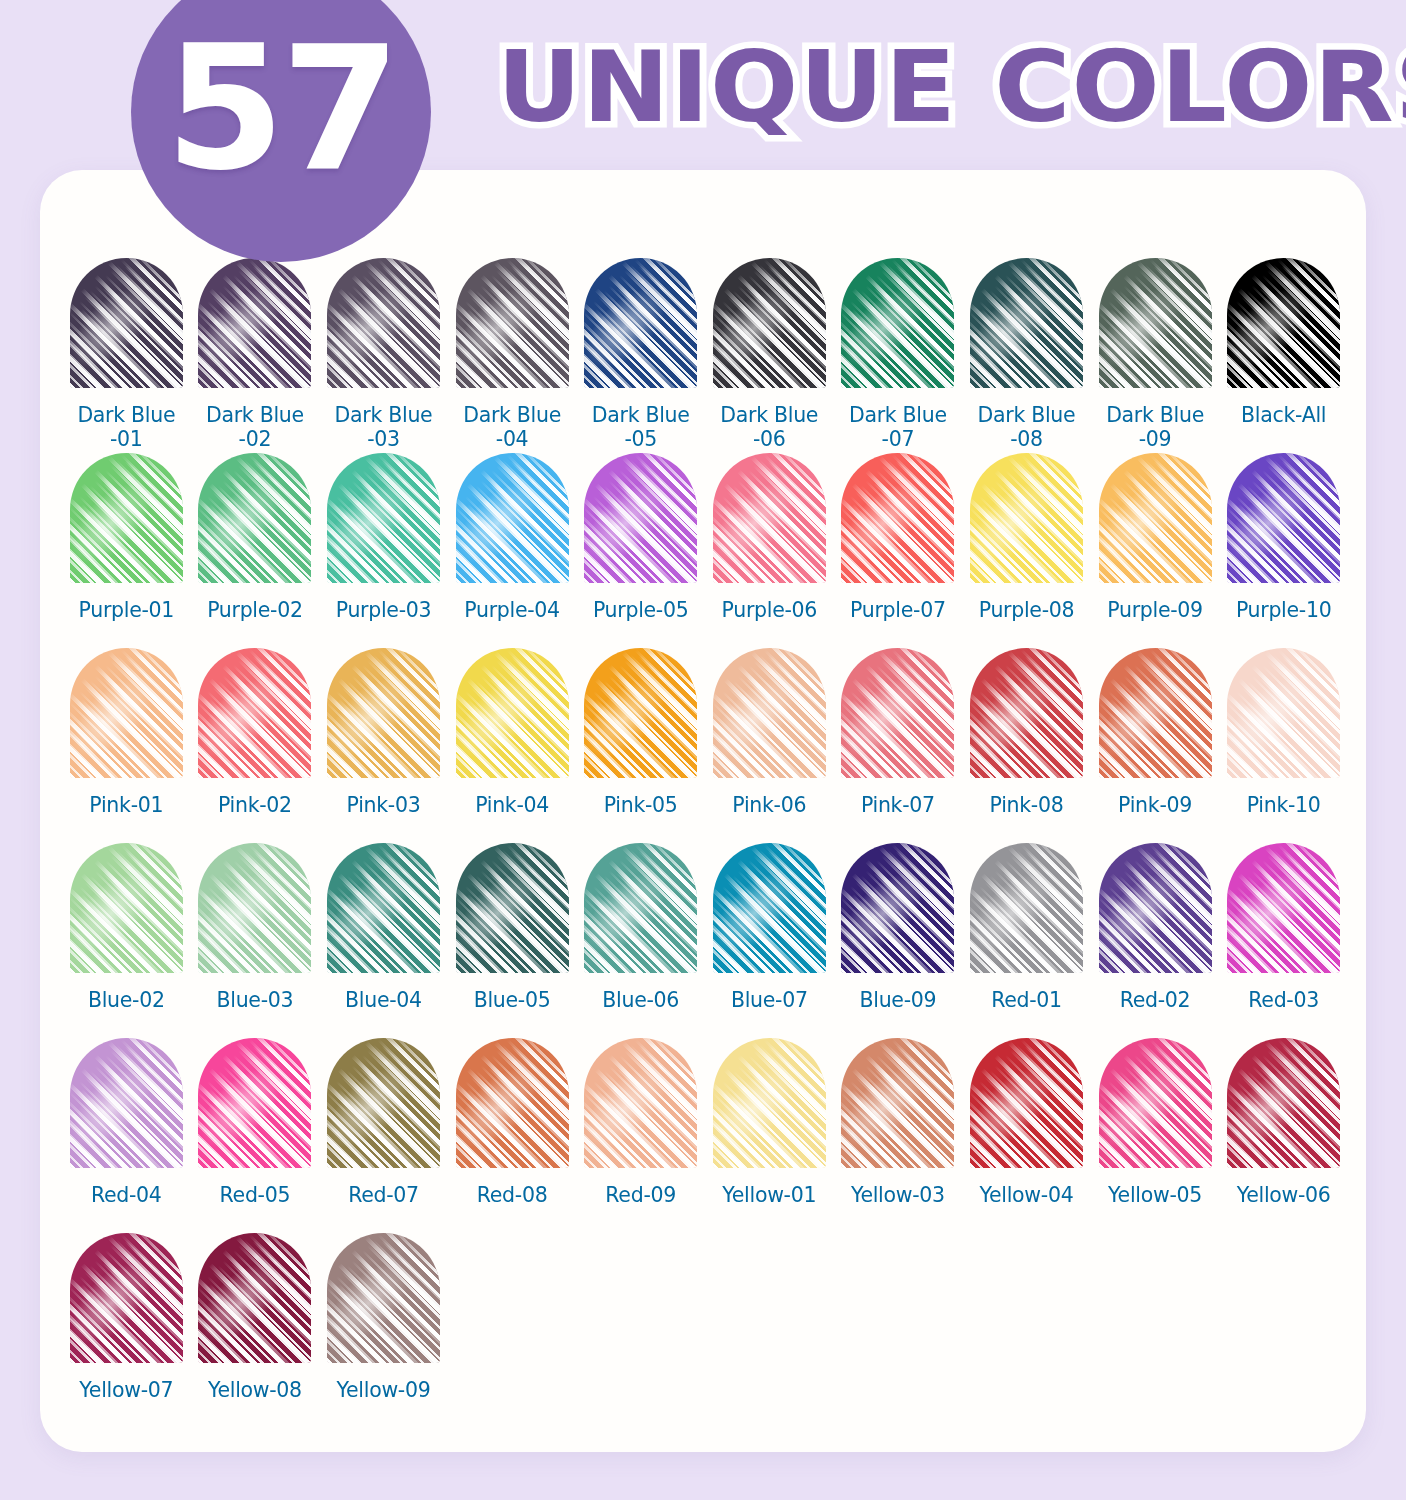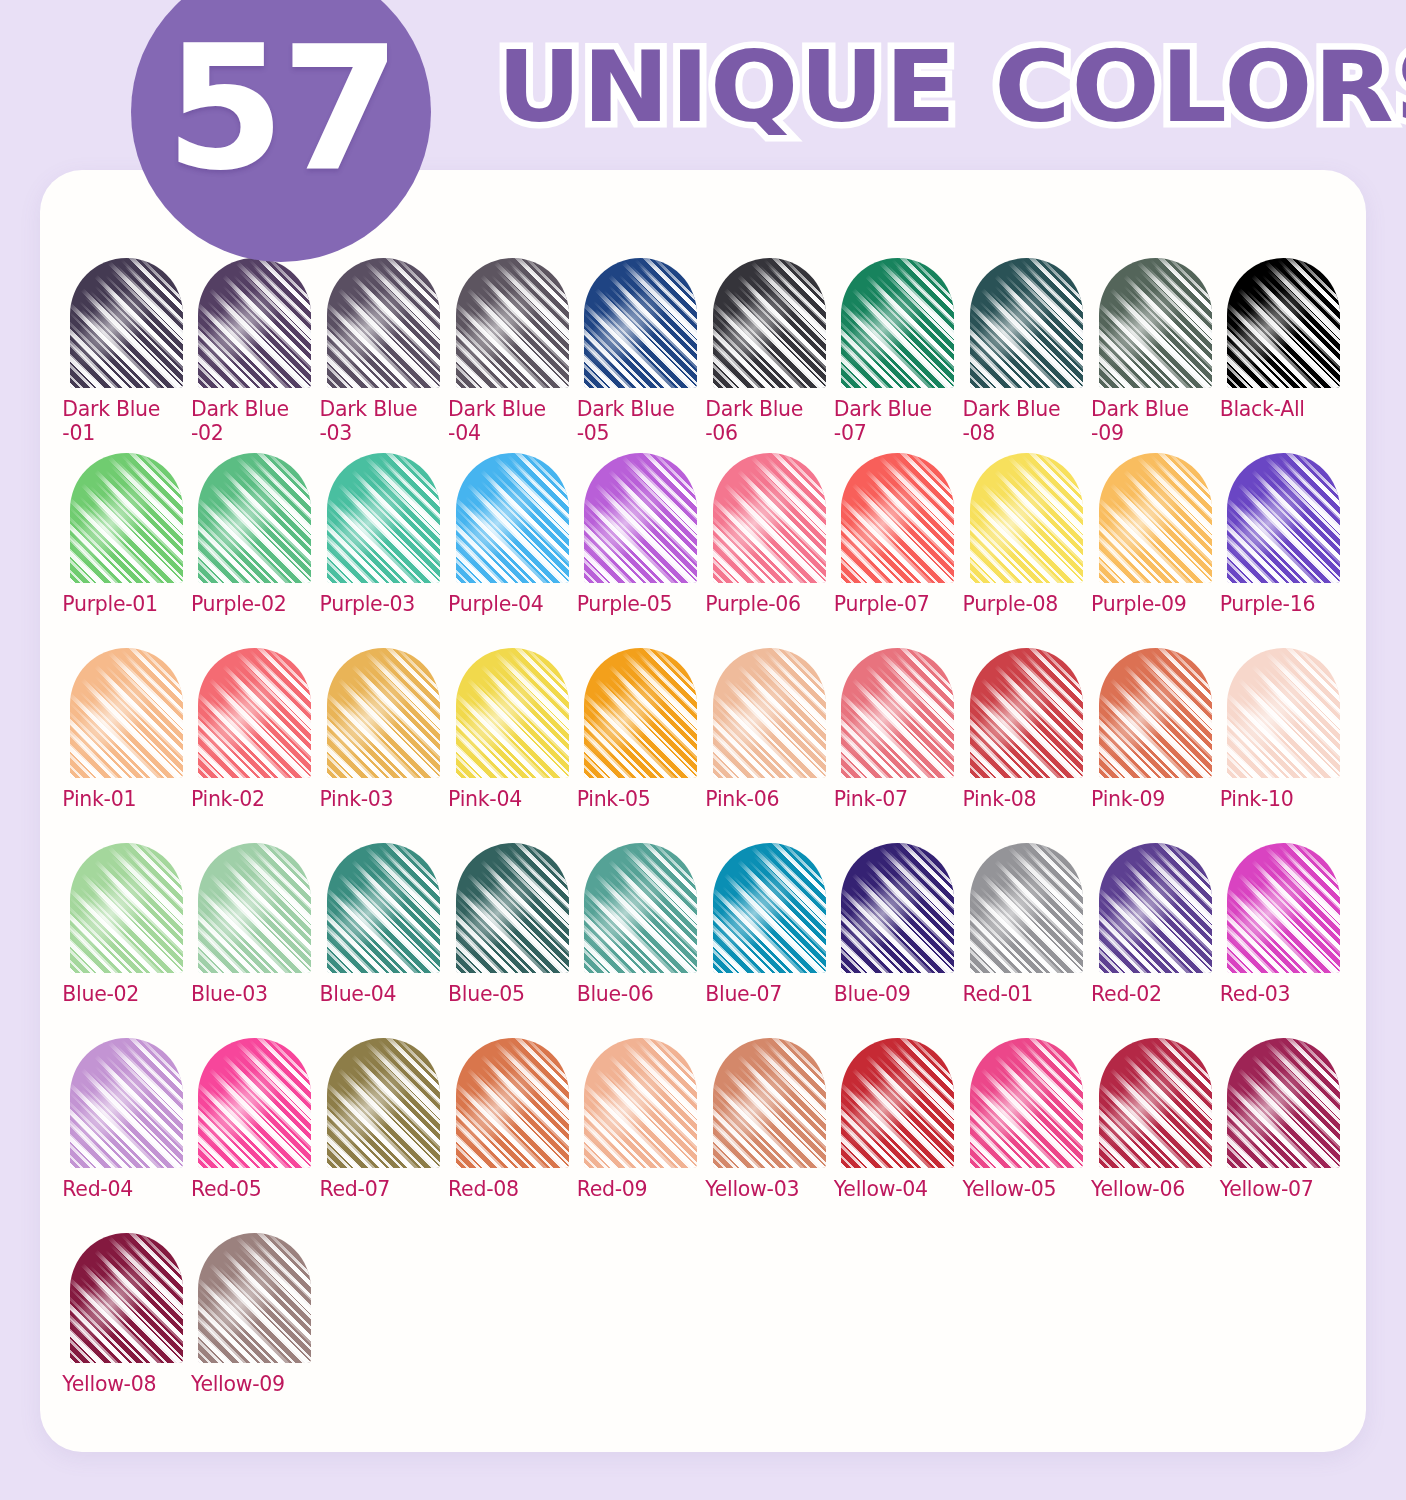--- a/index.html
+++ b/index.html
@@ -165,25 +165,25 @@
     position: absolute;
     left: -6%;
     top: 34%;
     width: 86%;
     height: 40%;
     background: radial-gradient(ellipse at 50% 50%, rgba(255,255,255,0.55) 0%, rgba(255,255,255,0) 72%);
     transform: rotate(-45deg);
   }
 
   .chip-label {
-    margin-top: 9px;
+    margin-top: 15px;
     font-family: "DejaVu Sans", sans-serif;
     font-size: 20.5px;
-    color: #be185d;
-    text-align: left;
+    color: #0369a1;
+    text-align: center;
     line-height: 1.18;
     letter-spacing: -0.3px;
     width: 128px;
     white-space: pre-line;
   }
 </style>
 </head>
 <body>
 
 <div id="header">
@@ -400,21 +400,21 @@
         <div class="chip-label">Purple-09</div>
       </div>
       <div class="swatch-cell">
         <div class="chip">
           <div class="base" style="background: rgb(106, 70, 196);"></div>
           <div class="hatch fine"></div>
           <div class="hatch bold"></div>
           <div class="hatch streak"></div>
           <div class="highlight"></div>
         </div>
-        <div class="chip-label">Purple-16</div>
+        <div class="chip-label">Purple-10</div>
       </div>
       <div class="swatch-cell">
         <div class="chip">
           <div class="base" style="background: rgb(246, 186, 139);"></div>
           <div class="hatch fine"></div>
           <div class="hatch bold"></div>
           <div class="hatch streak"></div>
           <div class="highlight"></div>
         </div>
         <div class="chip-label">Pink-01</div>
@@ -651,20 +651,30 @@
       </div>
       <div class="swatch-cell">
         <div class="chip">
           <div class="base" style="background: rgb(241, 178, 147);"></div>
           <div class="hatch fine"></div>
           <div class="hatch bold"></div>
           <div class="hatch streak"></div>
           <div class="highlight"></div>
         </div>
         <div class="chip-label">Red-09</div>
+      </div>
+      <div class="swatch-cell">
+        <div class="chip">
+          <div class="base" style="background: rgb(245, 224, 146);"></div>
+          <div class="hatch fine"></div>
+          <div class="hatch bold"></div>
+          <div class="hatch streak"></div>
+          <div class="highlight"></div>
+        </div>
+        <div class="chip-label">Yellow-01</div>
       </div>
       <div class="swatch-cell">
         <div class="chip">
           <div class="base" style="background: rgb(212, 136, 106);"></div>
           <div class="hatch fine"></div>
           <div class="hatch bold"></div>
           <div class="hatch streak"></div>
           <div class="highlight"></div>
         </div>
         <div class="chip-label">Yellow-03</div>

